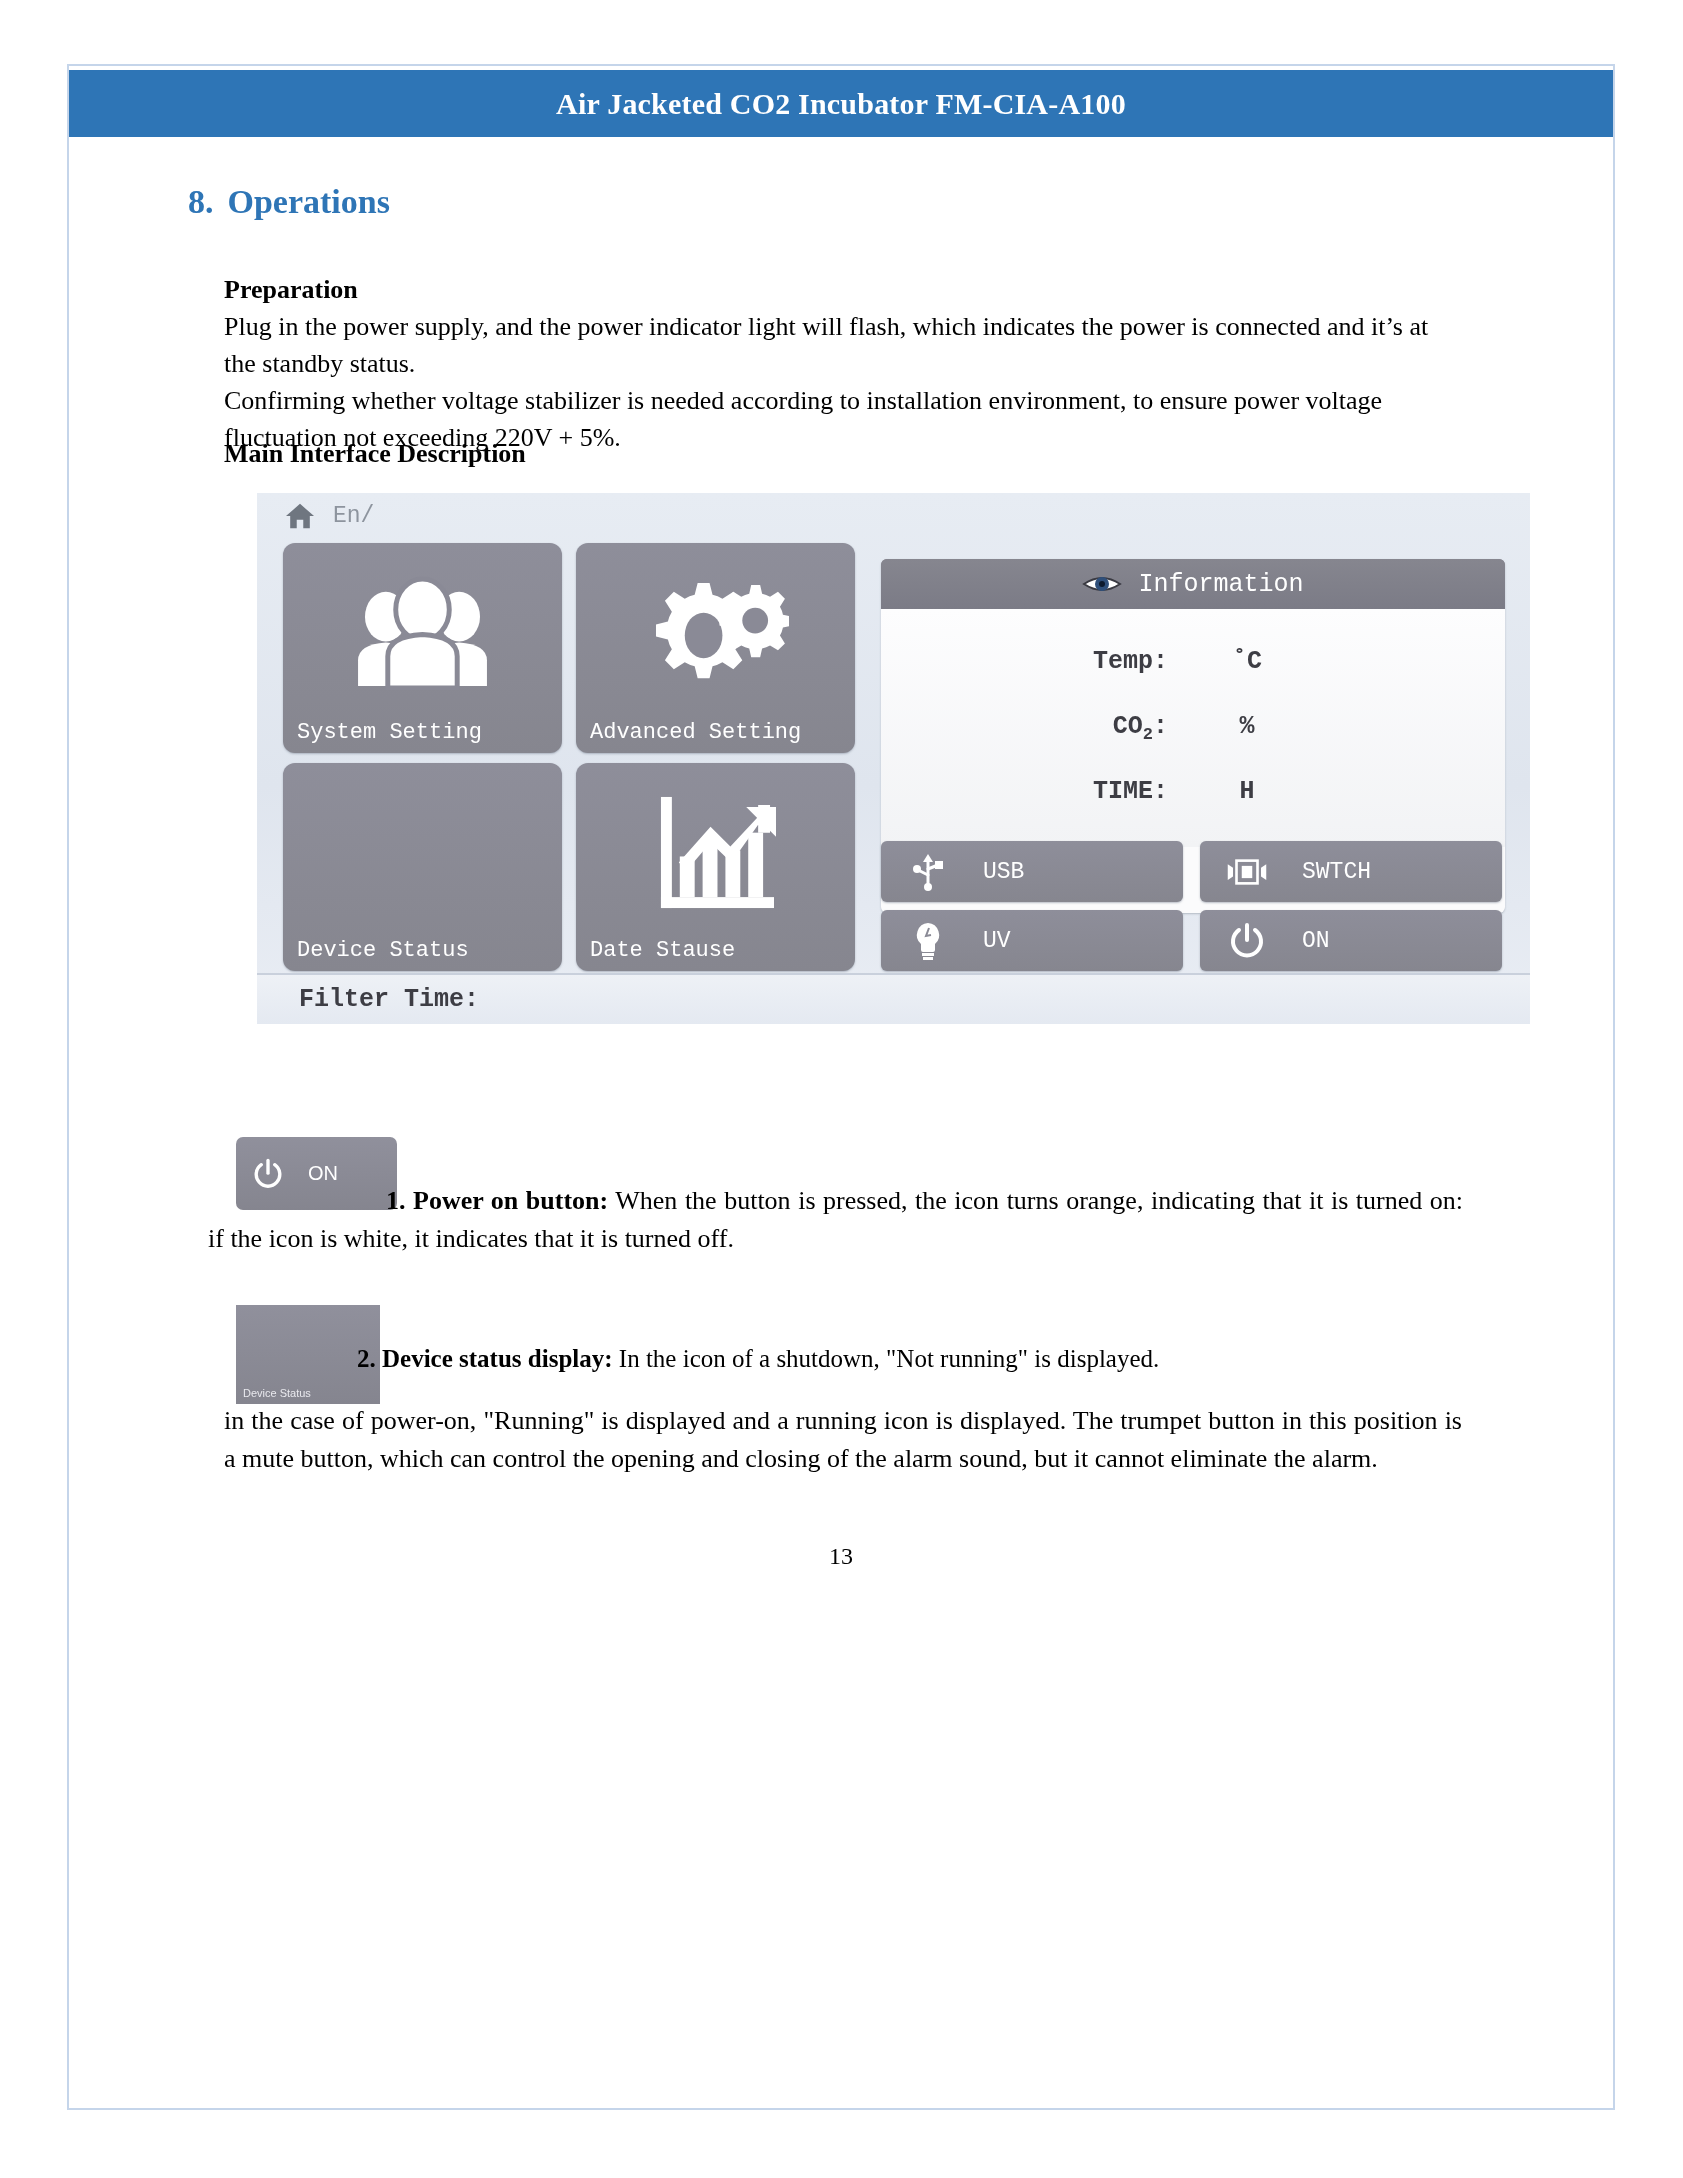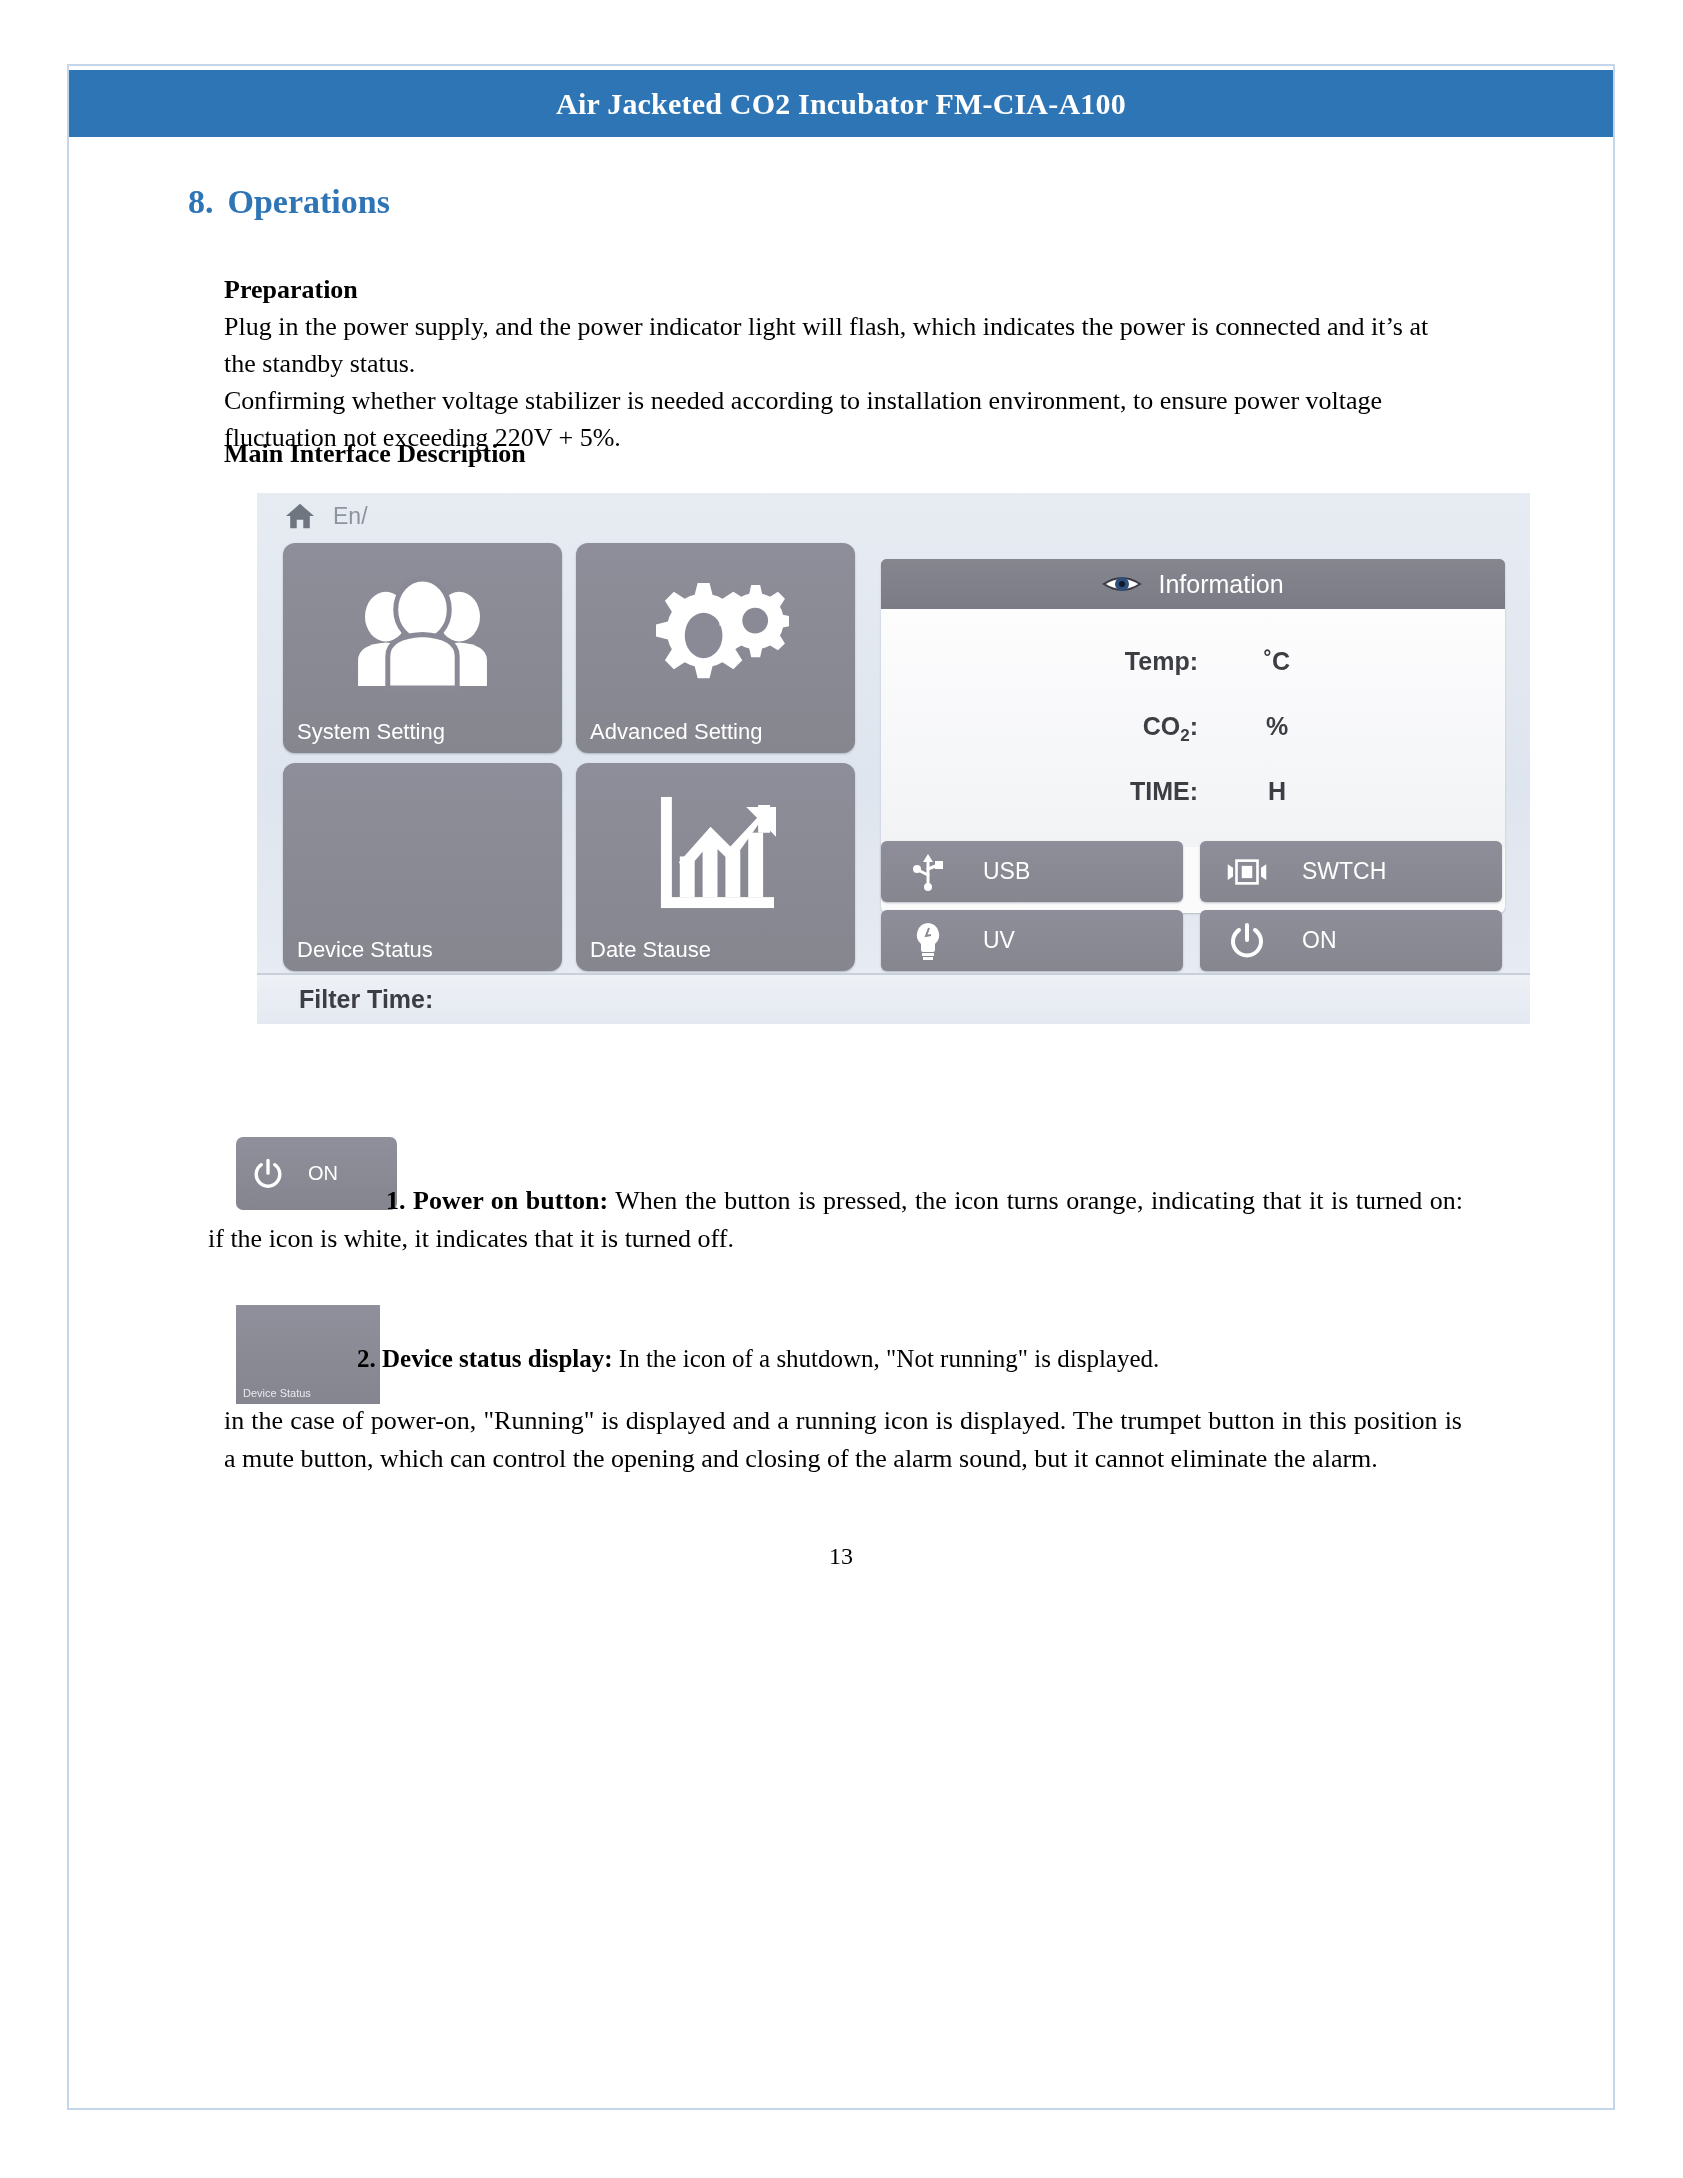--- a/index.html
+++ b/index.html
@@ -86,21 +86,21 @@
   
   .ui-panel {
     position: absolute;
     left: 188px;
     top: 356px;
     width: 1273px;
     height: 531px;
     background: #e3e8f0;
     background-image: linear-gradient(180deg, #e7ecf3 0%, #dfe5ee 55%, #e9edf4 100%);
     box-sizing: border-box;
-    font-family: Liberation Sans, sans-serif;
+    font-family: Liberation Mono, monospace;
     overflow: hidden;
   }
 
   .ui-topbar {
     position: absolute;
     left: 0; top: 0;
     width: 100%;
     height: 46px;
     display: flex;
     align-items: center;
@@ -178,21 +178,20 @@
     position: relative;
     height: 238px;
     background-image: linear-gradient(180deg, #fdfdfe 0%, #f2f3f5 100%);
   }
   .info-row {
     position: absolute;
     left: 0; right: 0;
     display: flex;
     color: #3d3d44;
     font-size: 25px;
-    padding-left: 30px;
   }
   .info-row .lbl {
     width: 287px;
     text-align: right;
     font-weight: bold;
   }
   .info-row .unit {
     width: 158px;
     text-align: center;
     font-weight: bold;

